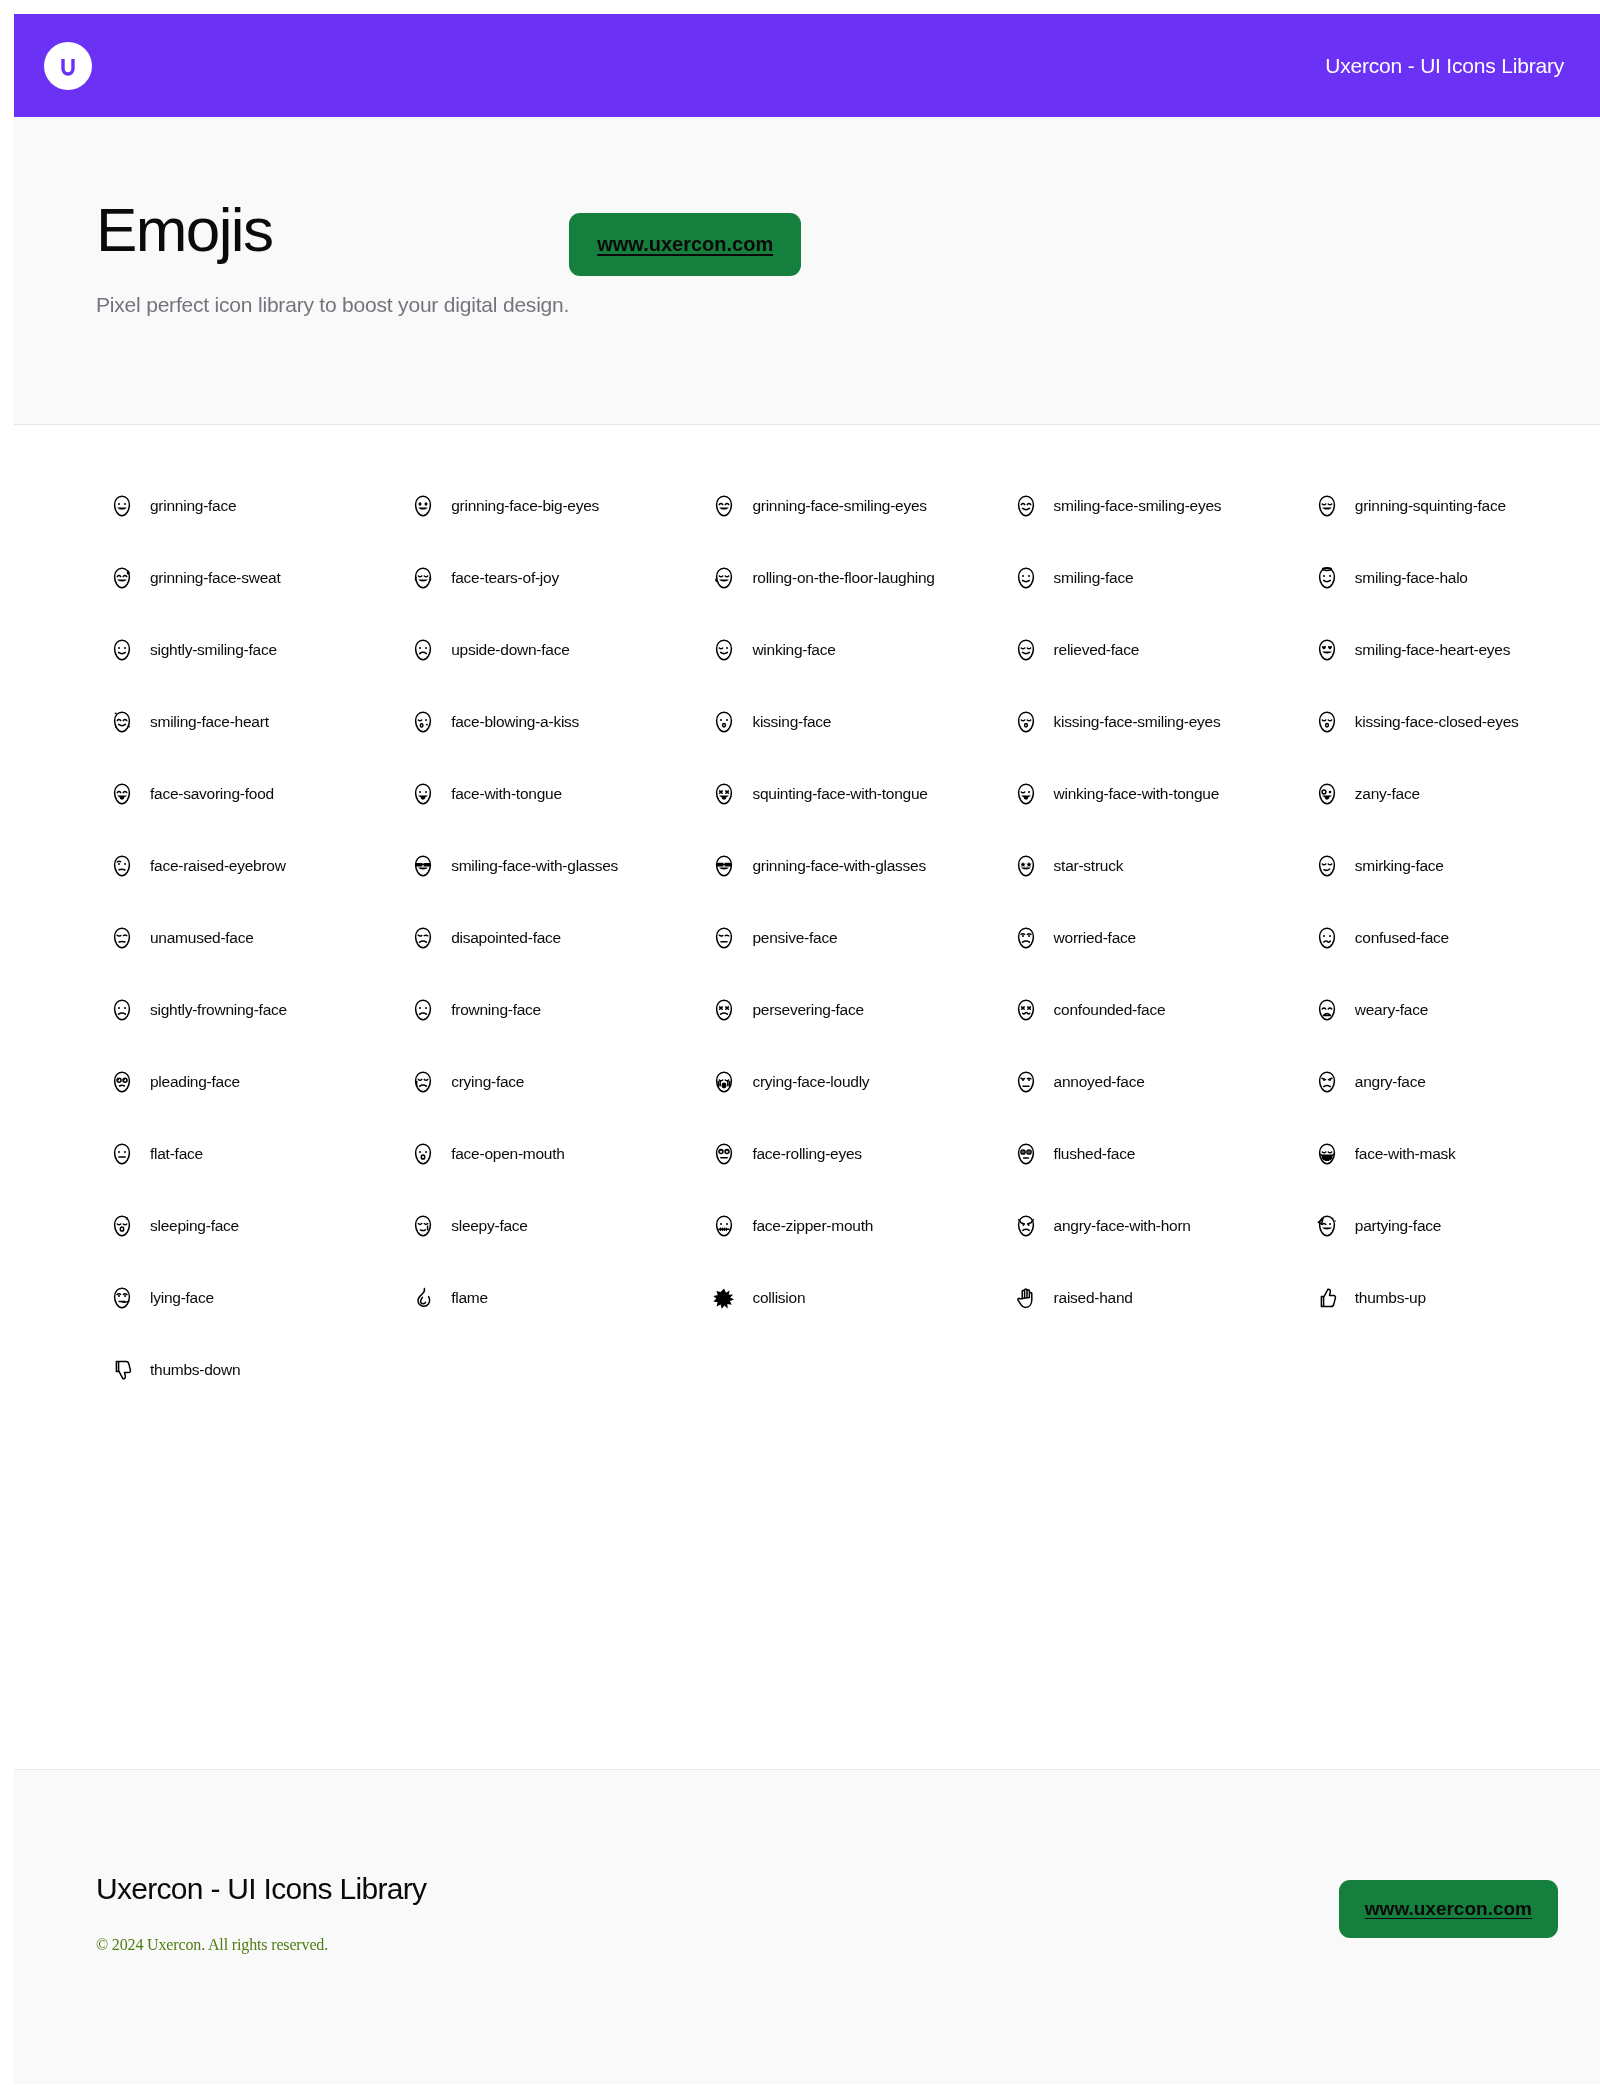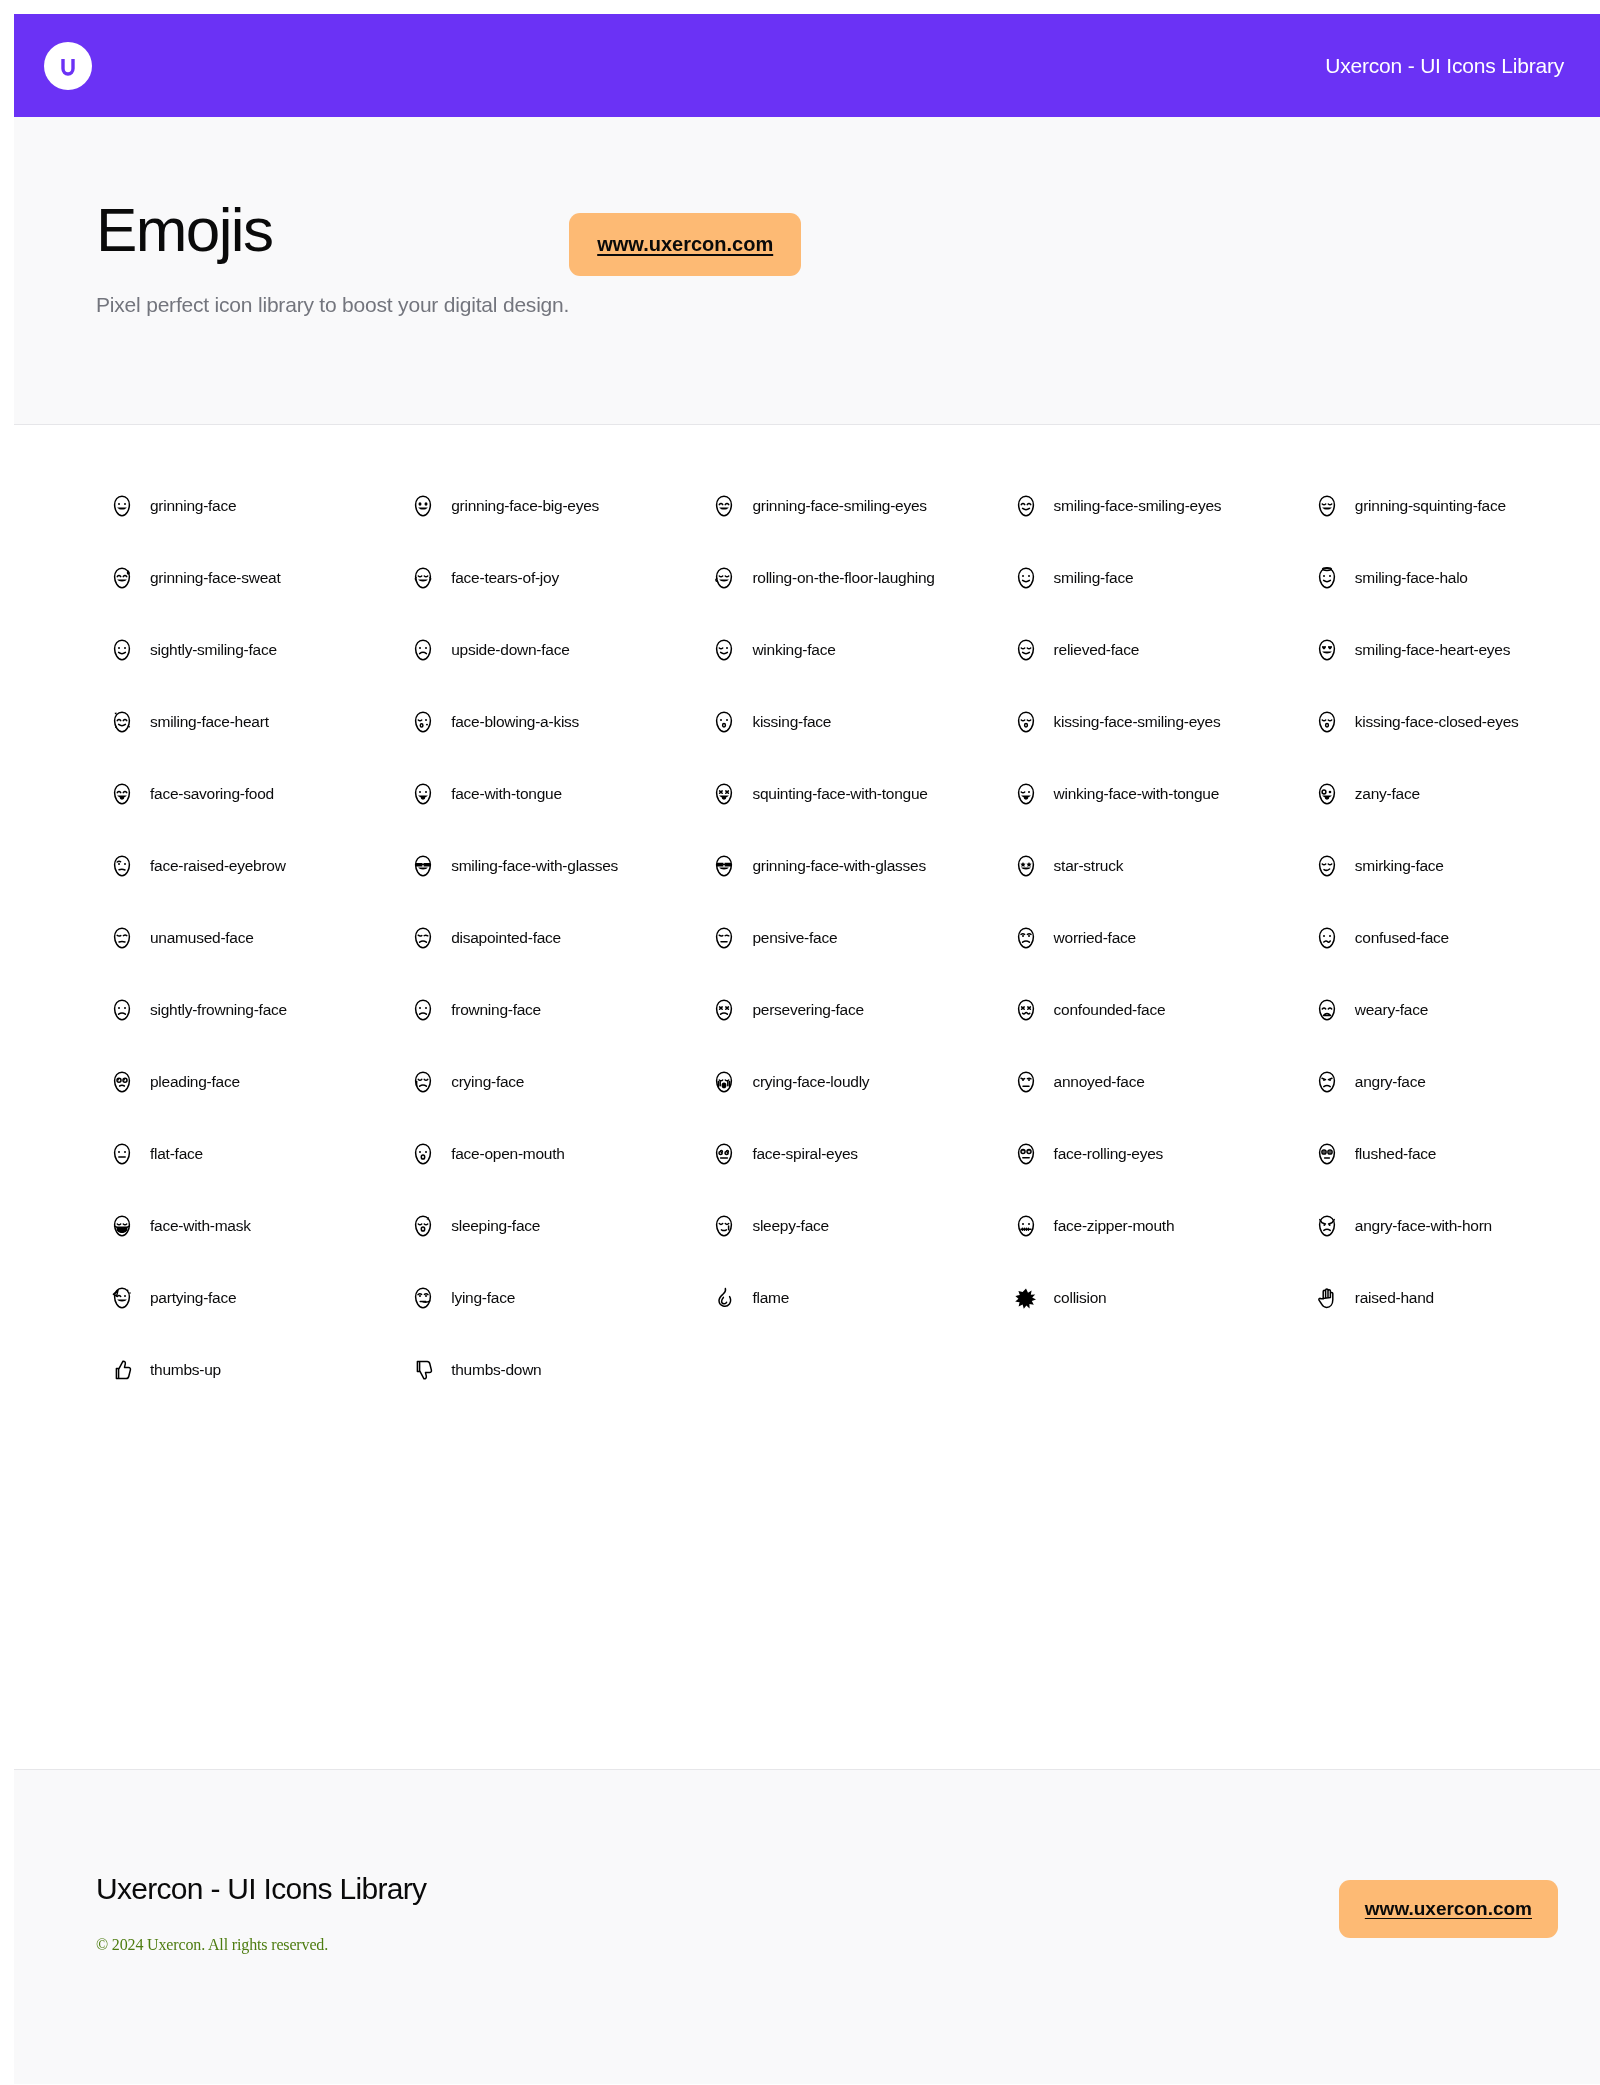--- a/index.html
+++ b/index.html
@@ -58,21 +58,21 @@
     letter-spacing: -1.6px;
     color: #0A0A0A;
   }
   .hero-sub {
     margin-top: 32px;
     font-size: 21px;
     color: #73757D;
     letter-spacing: -0.2px;
   }
   .url-btn {
-    background: #fdba74;
+    background: #15803d;
     border: none;
     border-radius: 11px;
     padding: 20px 28px;
     font-family: "Liberation Sans", sans-serif;
     font-size: 20px;
     font-weight: bold;
     color: #0A0A0A;
     text-decoration: underline;
     text-underline-offset: 3px;
     cursor: pointer;
@@ -702,31 +702,20 @@
               <circle cx="15" cy="10" r="1" fill="currentColor"></circle>
               <ellipse cx="12" cy="15" rx="1.7" ry="2.1" fill="none" stroke="currentColor" stroke-width="1.5" stroke-linecap="round" stroke-linejoin="round"></ellipse>
             </svg>
           </span>
           <span class="cap">face-open-mouth</span>
         </div>
         <div class="icon-cell">
           <span class="glyph">
             <svg width="24" height="24" viewBox="0 0 24 24">
               <path d="M12 2.2c4.3 0 7.4 3.6 7.4 8.6s-3.1 11-7.4 11-7.4-6-7.4-11S7.7 2.2 12 2.2z" fill="none" stroke="currentColor" stroke-width="1.5" stroke-linecap="round" stroke-linejoin="round"></path>
-              <path d="M9.4 10.4a1 1 0 1 0-1-1 1.6 1.6 0 1 0 1.8 1.6" fill="none" stroke="currentColor" stroke-width="1.5" stroke-linecap="round" stroke-linejoin="round"></path>
-              <path d="M15.4 10.4a1 1 0 1 0-1-1 1.6 1.6 0 1 0 1.8 1.6" fill="none" stroke="currentColor" stroke-width="1.5" stroke-linecap="round" stroke-linejoin="round"></path>
-              <path d="M8.6 16h6.8" fill="none" stroke="currentColor" stroke-width="1.5" stroke-linecap="round" stroke-linejoin="round"></path>
-            </svg>
-          </span>
-          <span class="cap">face-spiral-eyes</span>
-        </div>
-        <div class="icon-cell">
-          <span class="glyph">
-            <svg width="24" height="24" viewBox="0 0 24 24">
-              <path d="M12 2.2c4.3 0 7.4 3.6 7.4 8.6s-3.1 11-7.4 11-7.4-6-7.4-11S7.7 2.2 12 2.2z" fill="none" stroke="currentColor" stroke-width="1.5" stroke-linecap="round" stroke-linejoin="round"></path>
               <circle cx="9" cy="9.6" r="2" fill="none" stroke="currentColor" stroke-width="1.5" stroke-linecap="round" stroke-linejoin="round"></circle>
               <circle cx="15" cy="9.6" r="2" fill="none" stroke="currentColor" stroke-width="1.5" stroke-linecap="round" stroke-linejoin="round"></circle>
               <circle cx="9" cy="8.6" r="0.8" fill="currentColor"></circle>
               <circle cx="15" cy="8.6" r="0.8" fill="currentColor"></circle>
               <path d="M8.8 15.8h6.4" fill="none" stroke="currentColor" stroke-width="1.5" stroke-linecap="round" stroke-linejoin="round"></path>
             </svg>
           </span>
           <span class="cap">face-rolling-eyes</span>
         </div>
         <div class="icon-cell">

